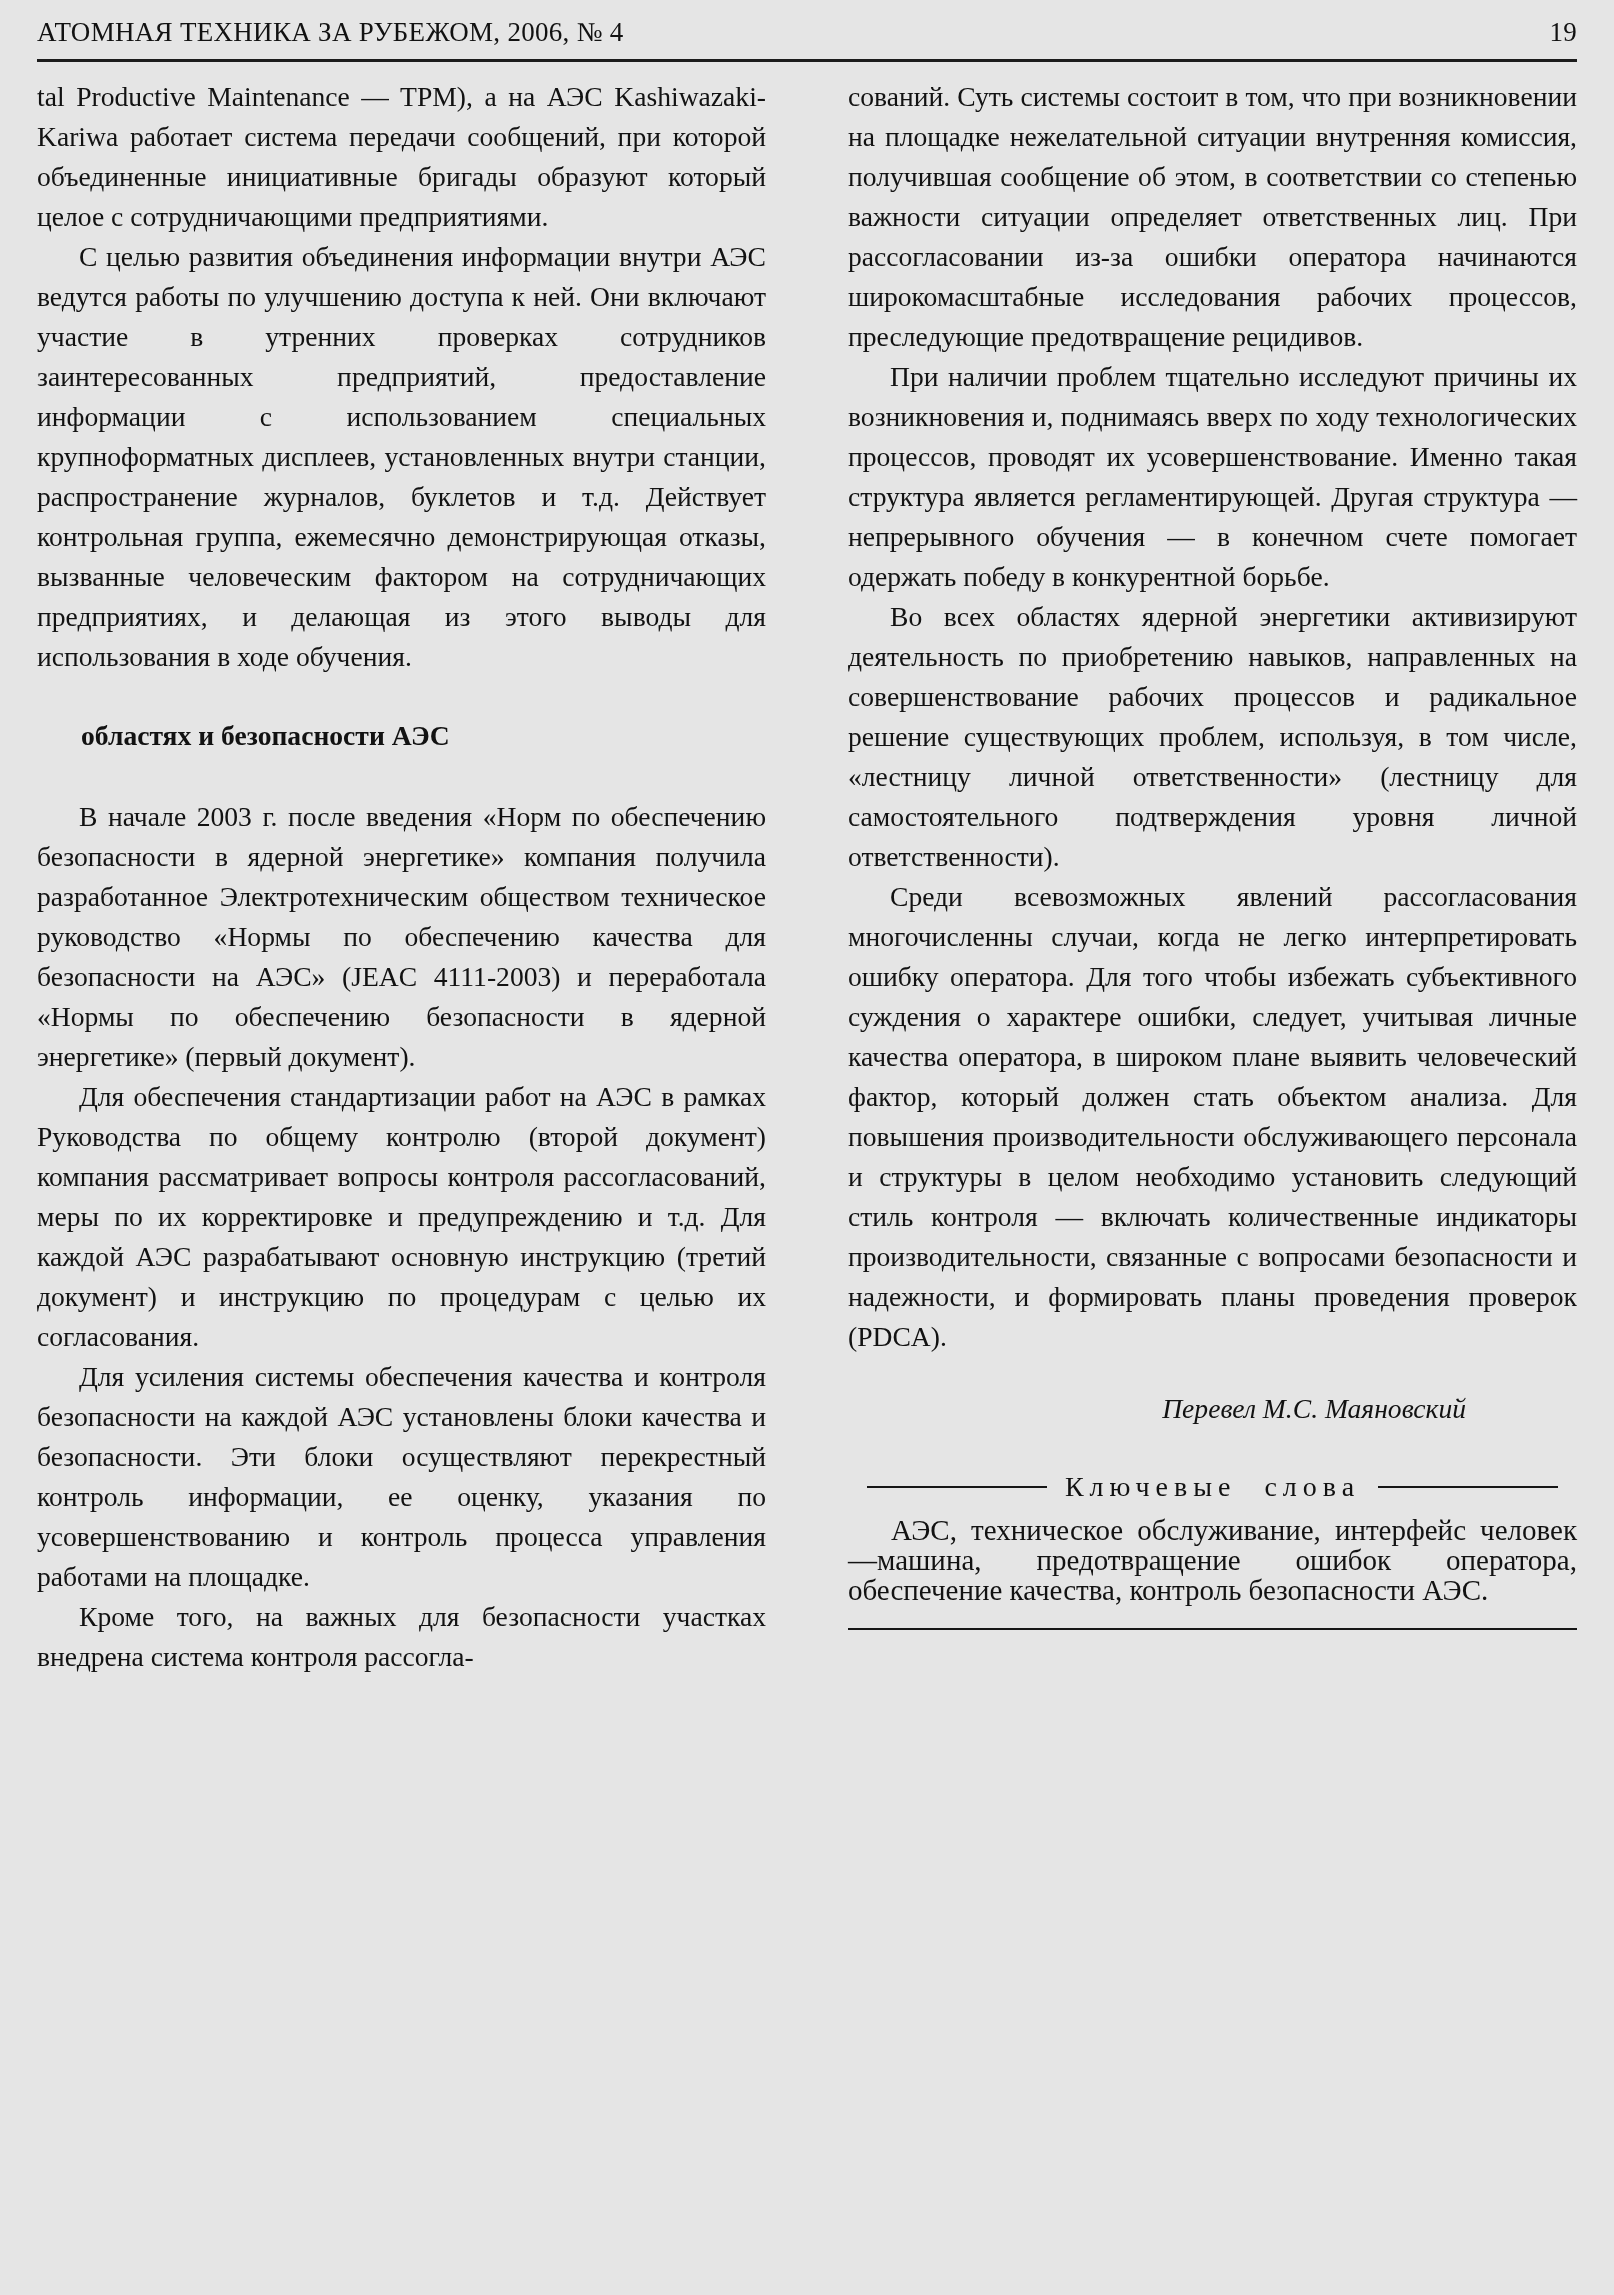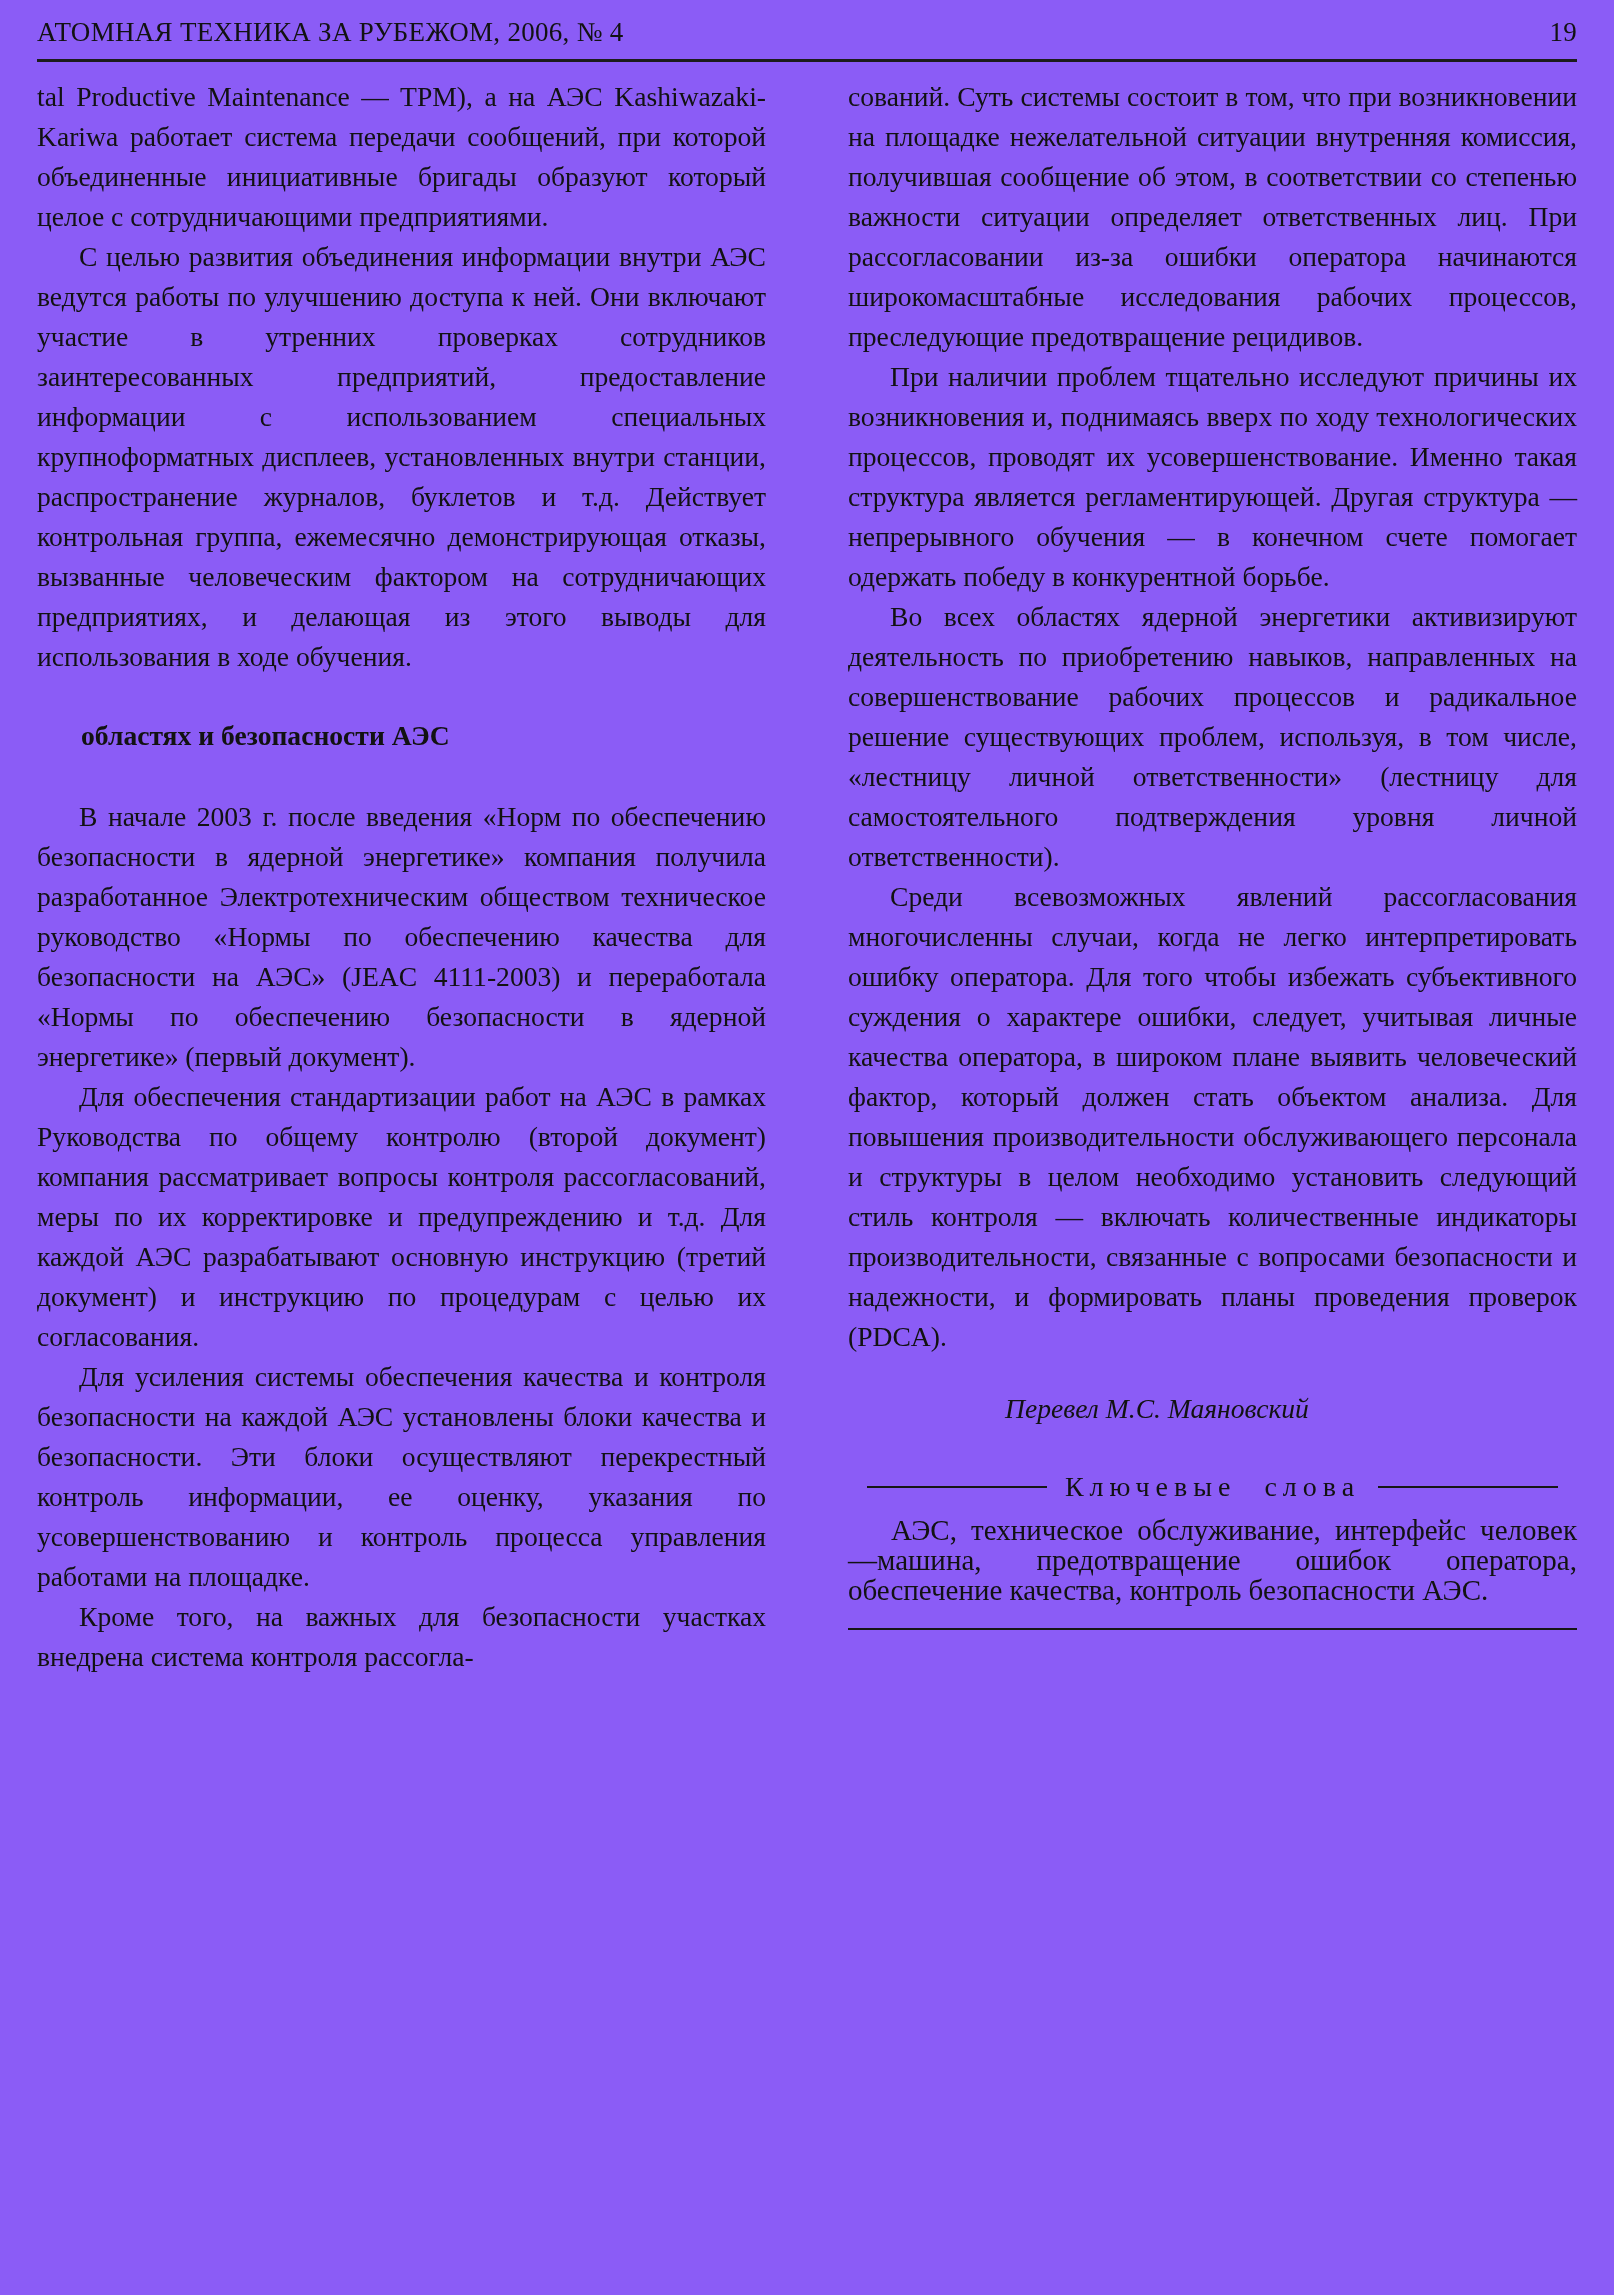--- a/index.html
+++ b/index.html
@@ -5,21 +5,21 @@
   * { margin: 0; padding: 0; box-sizing: border-box; }
 
   html, body {
     background: #fdfdfb;
   }
 
   .page {
     position: relative;
     width: 1614px;
     height: 2295px;
-    background: #8b5cf6;
+    background: #e5e5e5;
     color: #121212;
     font-family: "Liberation Serif", "DejaVu Serif", serif;
     padding: 15px 37px 27px 37px;
     overflow: hidden;
   }
 
   
   .running-head {
     display: flex;
     justify-content: space-between;
@@ -57,21 +57,21 @@
     font-weight: bold;
     text-align: left;
     padding-left: 44px;
     margin-top: 39px;
     margin-bottom: 42px;
     line-height: 39px;
   }
 
   .translator {
     font-style: italic;
-    text-align: center;
+    text-align: right;
     padding-right: 111px;
     margin-top: 32px;
   }
 
   
   .keywords {
     margin-top: 38px;
   }
   .kw-head {
     display: flex;

